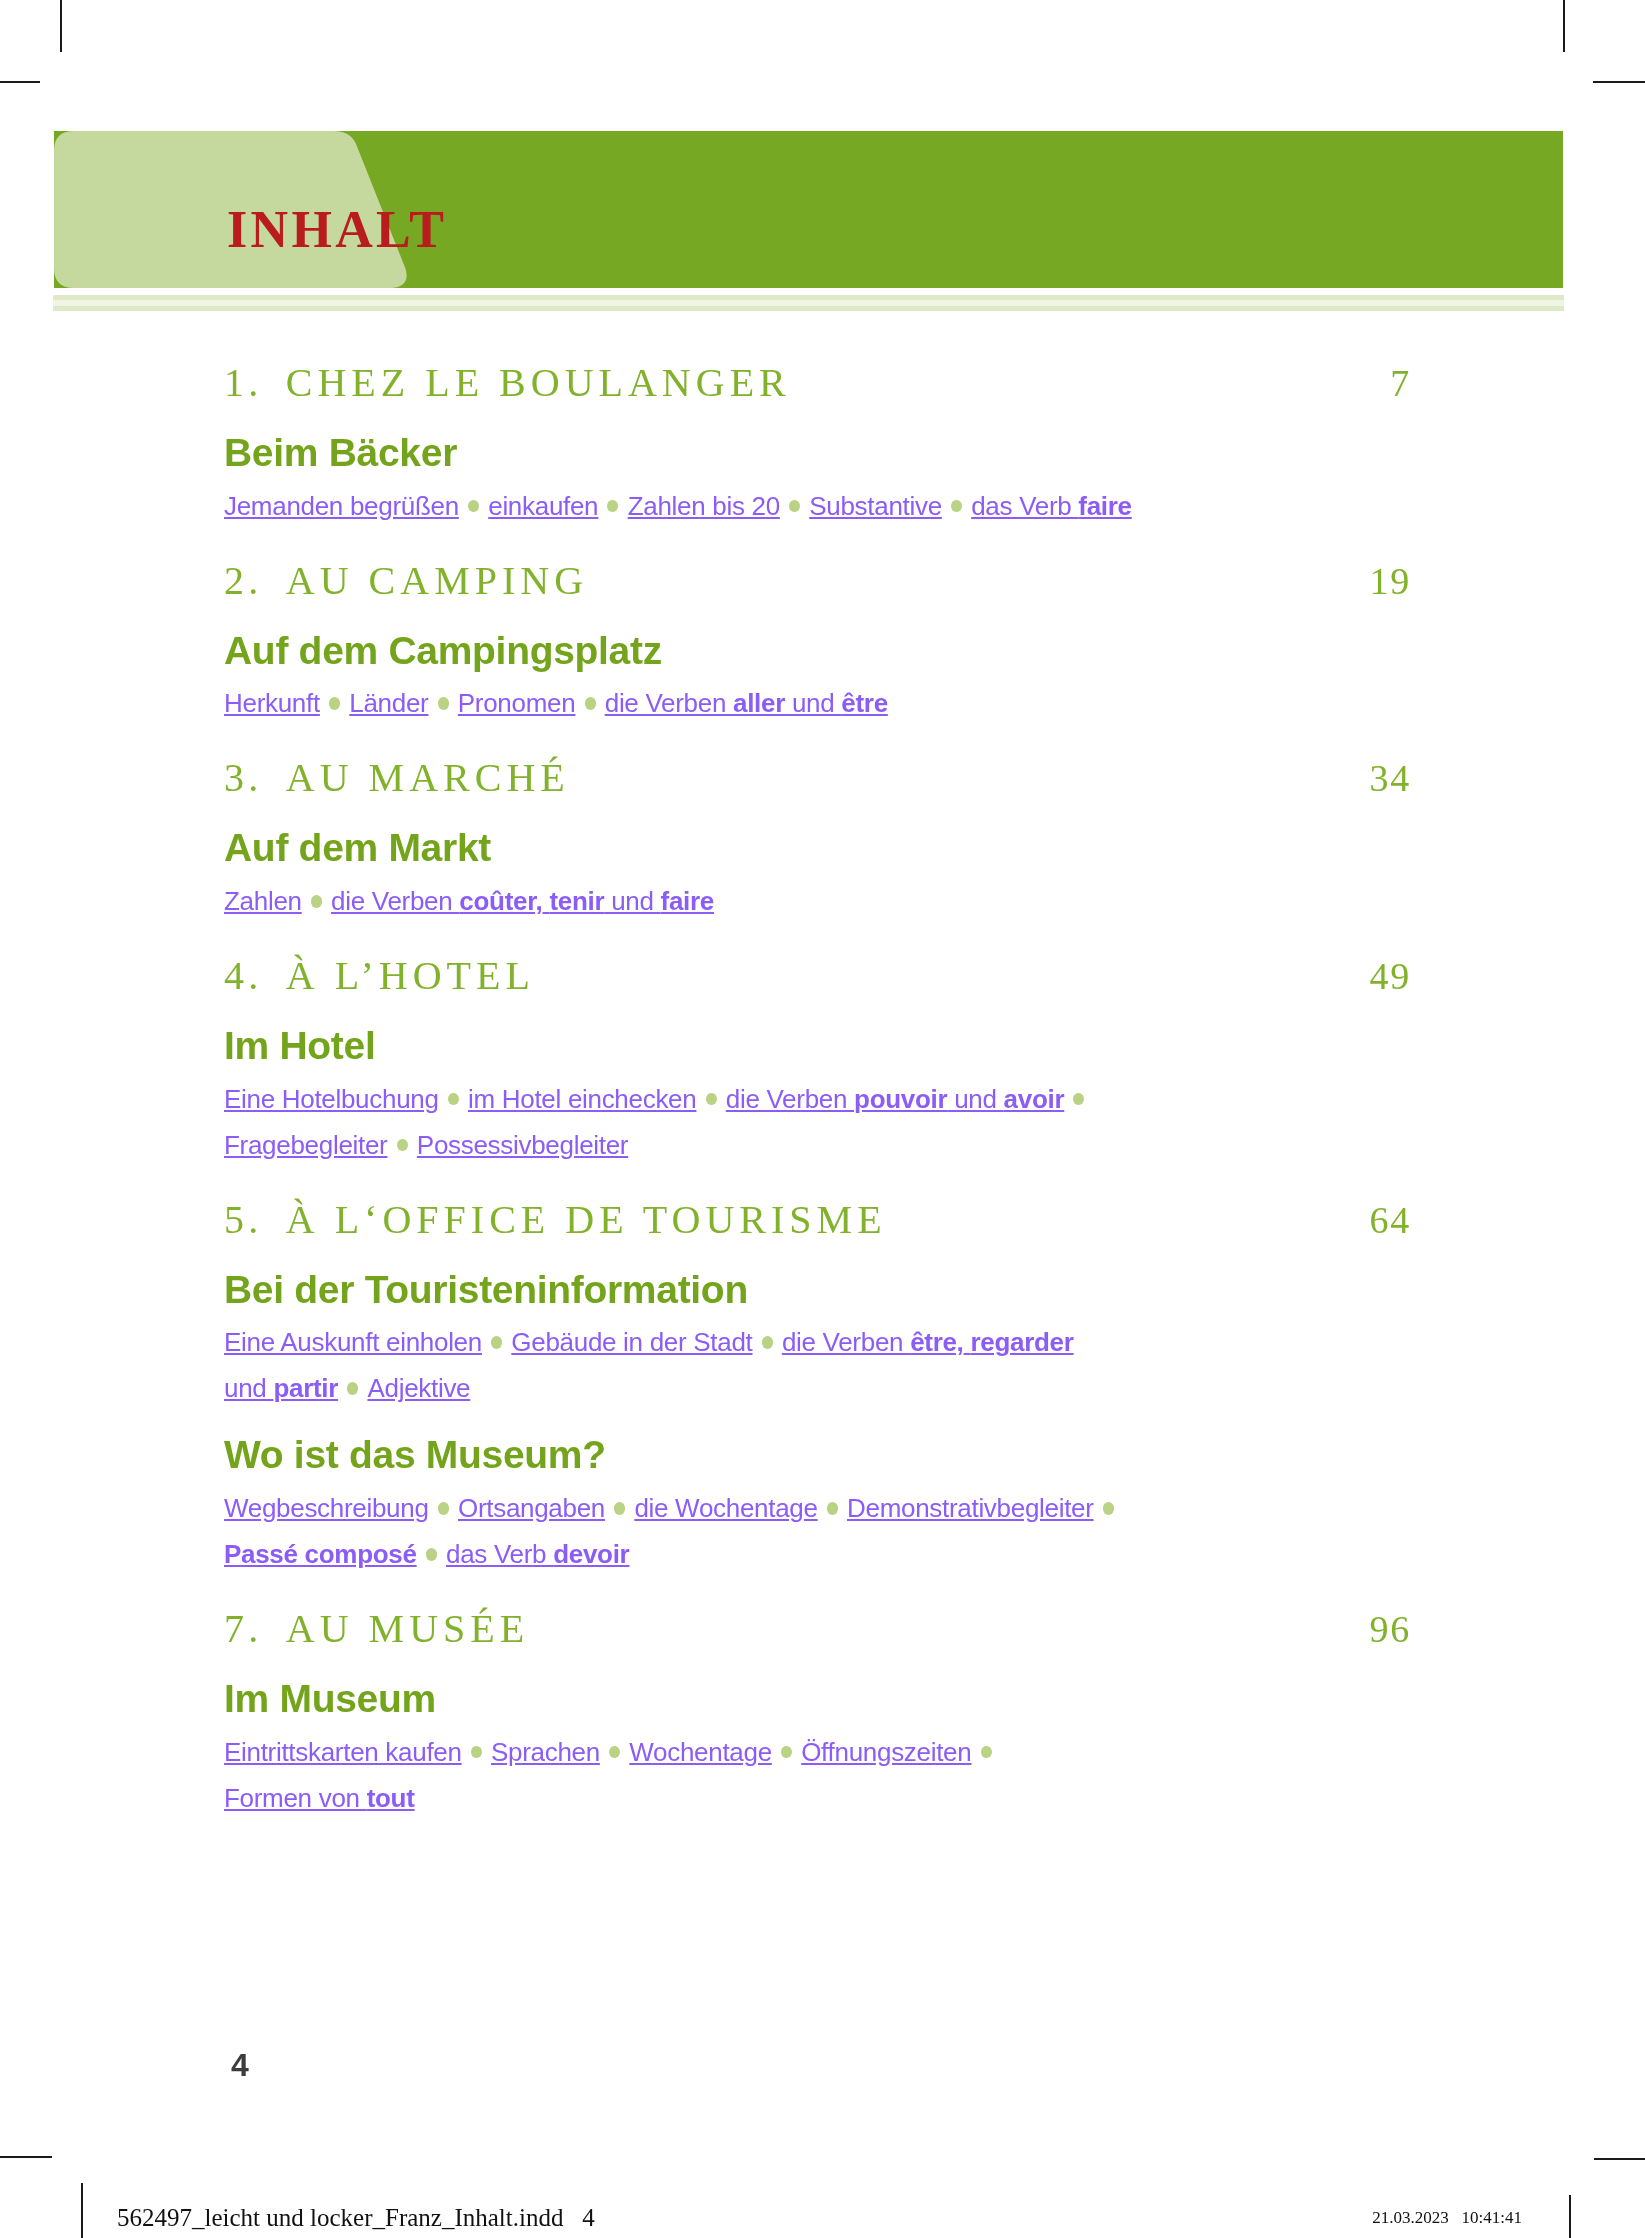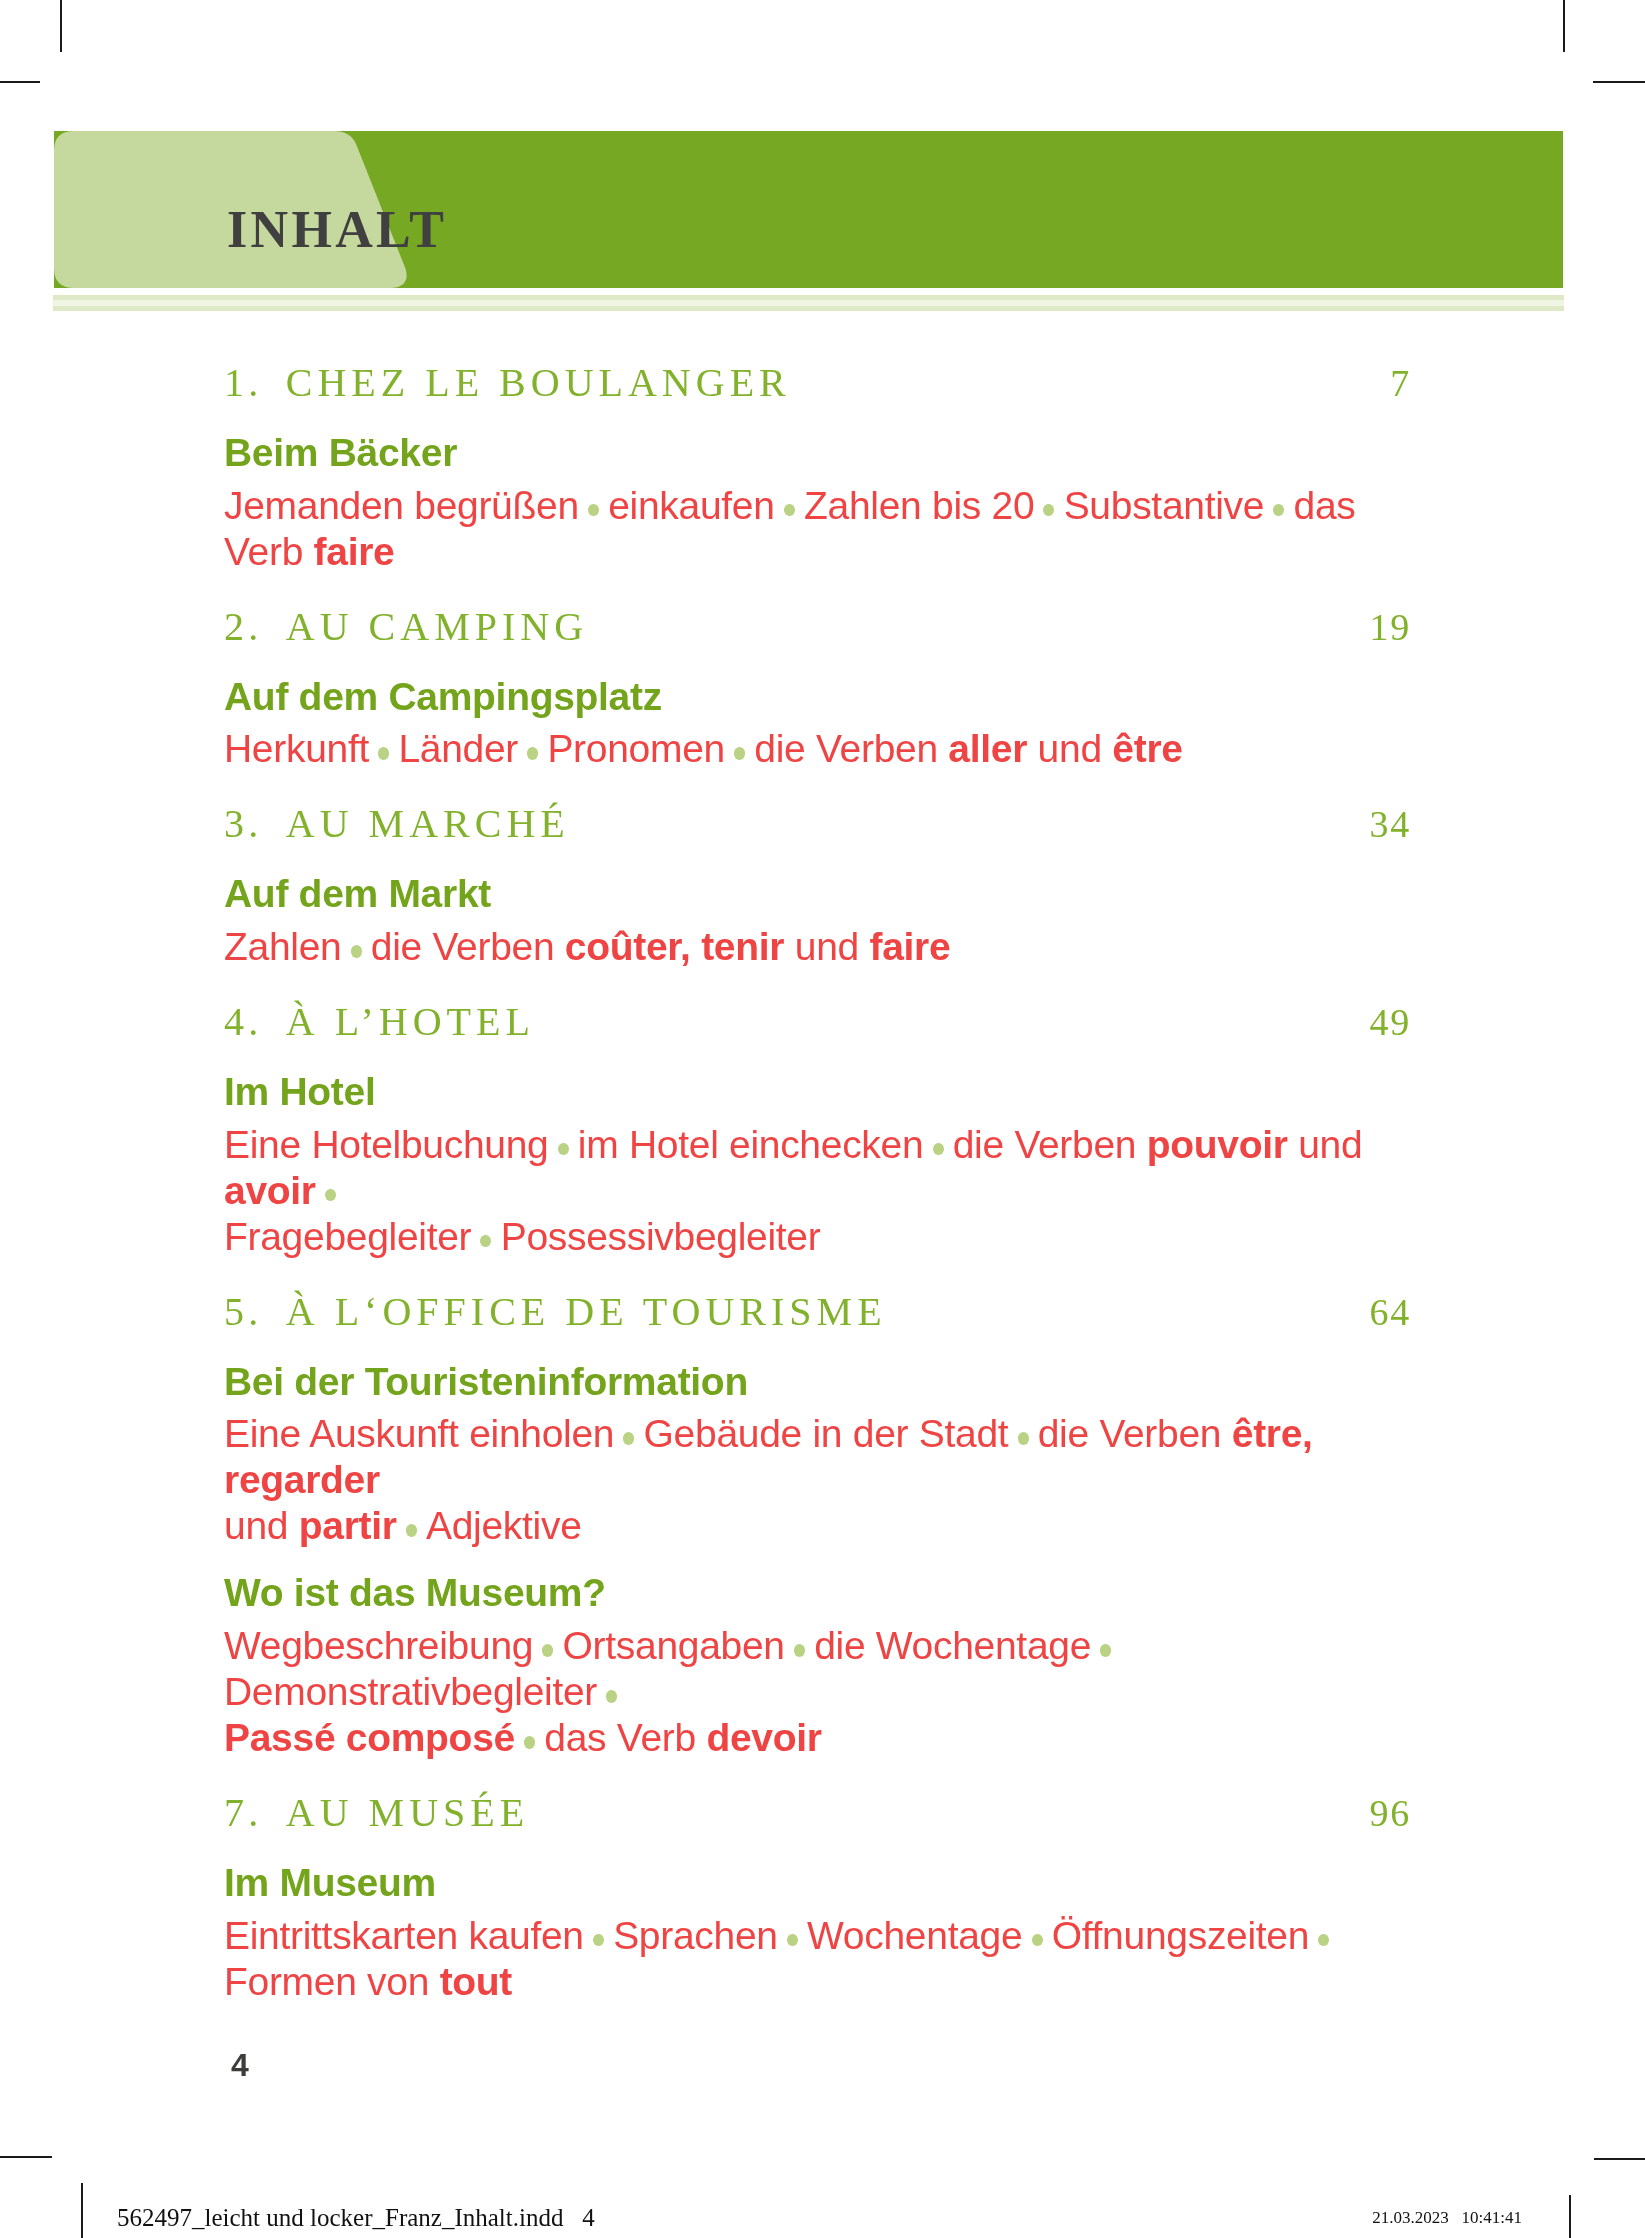--- a/index.html
+++ b/index.html
@@ -15,35 +15,35 @@
   #crop-bl-h{left:0;top:2156px;width:52px;height:1.7px;}
   #crop-bl-v{left:81px;top:2183px;width:1.7px;height:56px;}
   #crop-br-h{left:1594px;top:2158px;width:52px;height:1.7px;}
   #crop-br-v{left:1569px;top:2195px;width:1.7px;height:43px;}
 
   
   #banner{position:absolute;left:53px;top:131px;width:1511px;height:157px;}
   #banner svg{display:block;}
   #banner-title{position:absolute;left:227px;top:204px;
         font-family:cursive;font-size:52px;font-weight:bold;letter-spacing:3.3px;
-        color:#404040;line-height:1;}
+        color:#b91c1c;line-height:1;}
   #banner-bar{position:absolute;left:53px;top:295px;width:1511px;height:16px;
         background:linear-gradient(180deg,#dee9c8 0%,#dee9c8 30%,#eff4e3 30%,#eff4e3 70%,#dee9c8 70%,#dee9c8 100%);}
 
   
   #toc{position:absolute;left:224px;top:356px;width:1187px;}
   .entry{margin-bottom:25px;}
   .entry-head{display:flex;justify-content:space-between;align-items:flex-start;line-height:54px;}
   .chapter-number{font-family:cursive;font-size:40px;letter-spacing:4.2px;color:#82b22c;margin-right:23.4px;}
   .chapter-title{font-family:cursive;font-size:40px;letter-spacing:5px;color:#82b22c;}
   .chapter-page{font-family:cursive;font-size:38px;letter-spacing:1.7px;color:#82b22c;}
   .chapter-subtitle{margin-top:15px;font-size:39px;line-height:37px;font-weight:bold;
         color:#74a41c;letter-spacing:-0.3px;}
   .desc-block{margin-top:11.7px;}
-  .desc-line{font-size:39px;line-height:46px;color:#ef4444;letter-spacing:-0.3px;}
+  .desc-line{font-size:26px;line-height:46px;color:#8b5cf6;letter-spacing:-0.3px;text-decoration:underline;}
   .desc-bold{font-weight:bold;}
   .dot{display:inline-block;width:11px;height:12.5px;border-radius:50%;
         background:#b9d283;margin:0 9.2px;vertical-align:2.5px;}
 
   
   #page-number{position:absolute;left:231px;top:2047px;font-size:32px;font-weight:700;
         color:#3d3d3c;letter-spacing:-0.4px;}
   #imprint{position:absolute;left:117px;top:2204px;font-family:"Liberation Serif",serif;
         font-size:25px;color:#111111;white-space:pre;}
   #datetime{position:absolute;right:124px;top:2208px;font-family:"Liberation Serif",serif;

